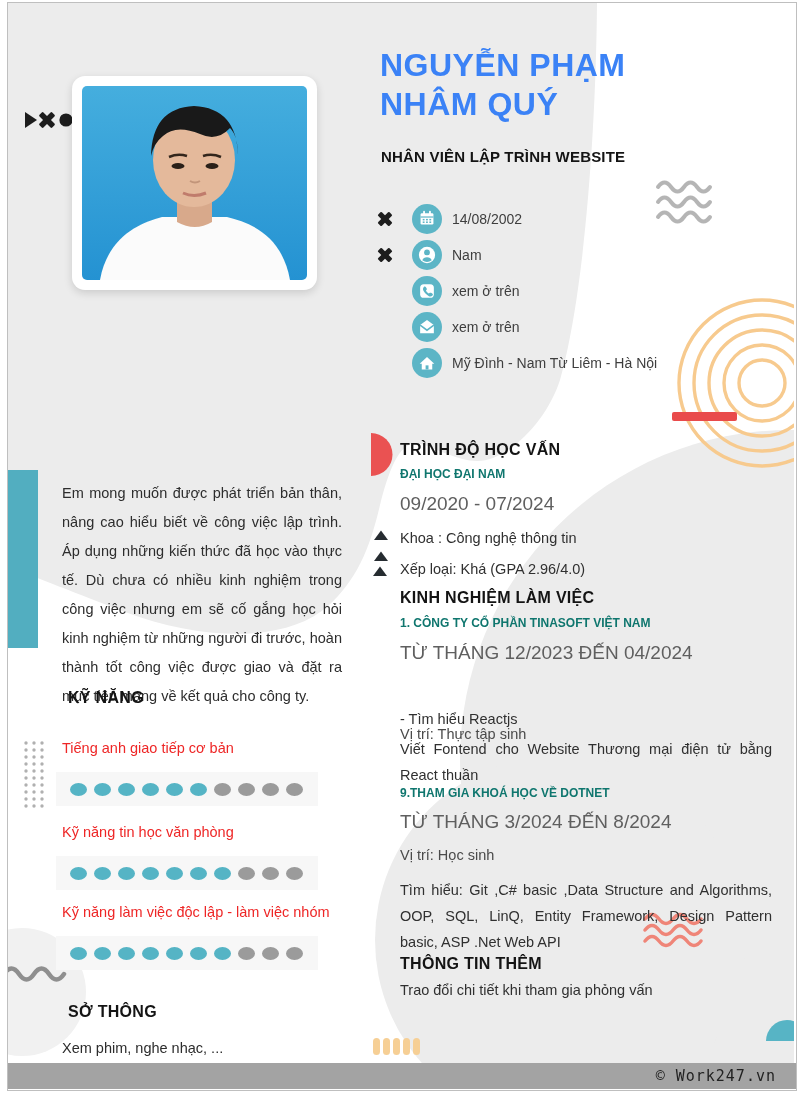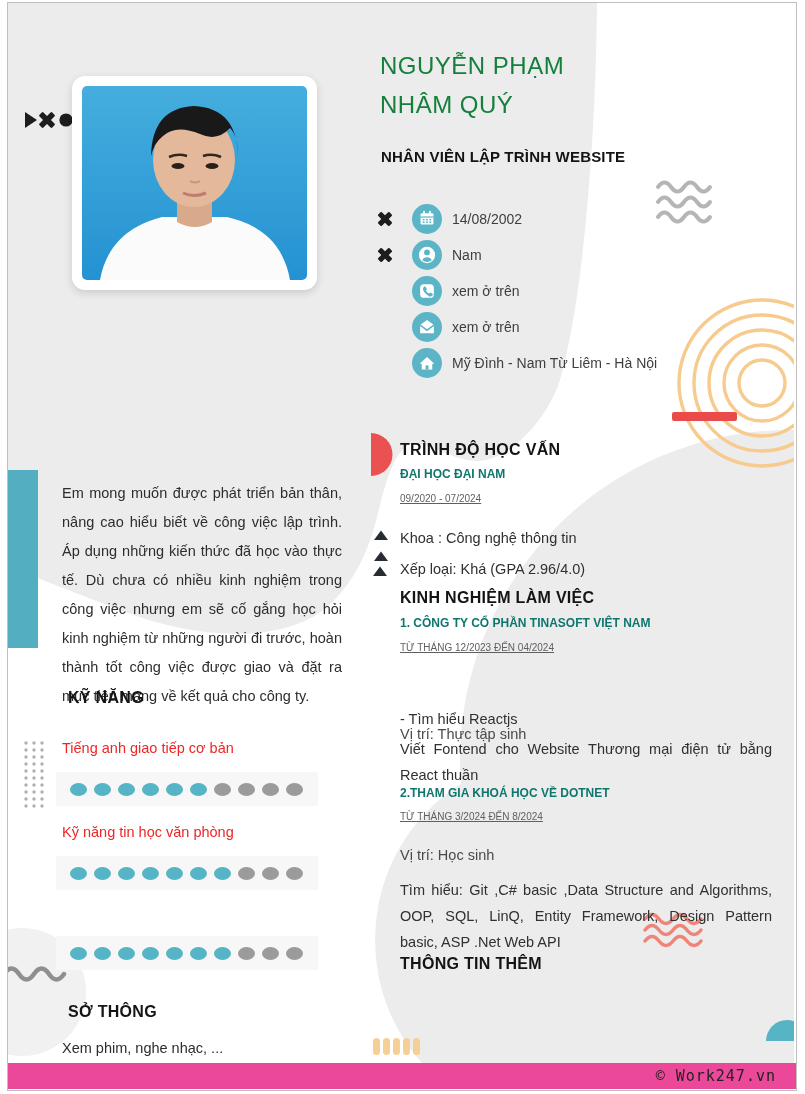--- a/index.html
+++ b/index.html
@@ -6,49 +6,49 @@
   .page{position:relative;width:805px;height:1094px;background:#ffffff;overflow:hidden;
         font-family:"Liberation Sans","DejaVu Sans",sans-serif;color:#2e2e2e;}
   .bg-svg{position:absolute;left:0;top:0;width:805px;height:1094px;}
   .card-border{position:absolute;left:7px;top:2px;width:788px;height:1087px;
                border:1px solid #bfbfbf;pointer-events:none;}
   
   .photo-frame{position:absolute;left:72px;top:76px;width:245px;height:214px;background:#fff;
                border-radius:13px;box-shadow:0 3px 8px rgba(0,0,0,.14);}
   .photo-frame svg{position:absolute;left:10px;top:10px;border-radius:5px;}
   
-  .name{position:absolute;left:380px;top:46px;font-size:24px;font-weight:400;color:#15803d;
+  .name{position:absolute;left:380px;top:46px;font-size:32px;font-weight:700;color:#3b82f6;
         line-height:39px;letter-spacing:.5px;}
   .job-title{position:absolute;left:381px;top:148px;font-size:15px;font-weight:700;color:#141414;letter-spacing:.2px;}
   
   .contact{position:absolute;left:412px;top:201px;}
   .contact-row{display:flex;align-items:center;height:36px;}
   .icon-circle{width:30px;height:30px;flex:0 0 30px;}
   .contact-text{margin-left:10px;font-size:14px;color:#3e3e3e;white-space:nowrap;}
   
   .h-sec{font-size:16px;font-weight:700;color:#141414;letter-spacing:.3px;white-space:nowrap;}
   .red{color:#0f766e;font-weight:700;font-size:12px;white-space:nowrap;}
-  .period{color:#5f5f5f;font-size:10px;white-space:nowrap;text-decoration:underline;}
+  .period{color:#5f5f5f;font-size:19px;white-space:nowrap;}
   .body-line{color:#303030;font-size:14.5px;white-space:nowrap;}
   .pos{position:absolute;}
   
   .objective-text{position:absolute;left:62px;top:479px;width:280px;font-size:14.5px;
                   line-height:29px;text-align:justify;color:#2d2d2d;}
   .skill-label{position:absolute;left:62px;font-size:14.5px;color:#ee2626;white-space:nowrap;}
   .skill-strip{position:absolute;left:56px;width:262px;height:34px;background:#f7f7f7;
                display:flex;align-items:center;padding-left:14px;box-sizing:border-box;}
   .dot{width:17px;height:13px;border-radius:50%;background:#9b9b9b;display:inline-block;
        margin-right:7px;flex:0 0 auto;}
   .dot.on{background:#55b4c5;}
   .hobby-text{position:absolute;left:62px;top:1040px;font-size:14.5px;color:#2d2d2d;}
   
   .para{position:absolute;left:400px;width:372px;font-size:14.5px;line-height:26px;
         text-align:justify;color:#303030;}
   
-  .footer{position:absolute;left:8px;top:1063px;width:788px;height:26px;background:#ec4899;
+  .footer{position:absolute;left:8px;top:1063px;width:788px;height:26px;background:#a3a3a3;
           display:flex;align-items:center;justify-content:flex-end;box-sizing:border-box;
           padding-right:20px;}
   .footer-text{font-family:"DejaVu Sans Mono","Liberation Mono",monospace;font-size:15px;
                color:#222;letter-spacing:1px;}
 </style>
 </head>
 <body>
 
 <div class="page">
 
@@ -274,20 +274,21 @@
       <span class="dot on"></span>
       <span class="dot on"></span>
       <span class="dot on"></span>
       <span class="dot on"></span>
       <span class="dot on"></span>
       <span class="dot"></span>
       <span class="dot"></span>
       <span class="dot"></span>
     </div>
 
+  <div class="skill-label" style="top:904px;">Kỹ năng làm việc độc lập - làm việc nhóm</div>
   <div class="skill-strip" style="top:936px;">
       <span class="dot on"></span>
       <span class="dot on"></span>
       <span class="dot on"></span>
       <span class="dot on"></span>
       <span class="dot on"></span>
       <span class="dot on"></span>
       <span class="dot on"></span>
       <span class="dot"></span>
       <span class="dot"></span>
@@ -304,25 +305,26 @@
   <div class="body-line pos" style="left:400px;top:561px;">Xếp loại: Khá (GPA 2.96/4.0)</div>
 
   <div class="h-sec pos" style="left:400px;top:589px;">KINH NGHIỆM LÀM VIỆC</div>
 
   <div class="red pos" style="left:400px;top:616px;">1. CÔNG TY CỔ PHẦN TINASOFT VIỆT NAM</div>
   <div class="period pos" style="left:400px;top:642px;">TỪ THÁNG 12/2023 ĐẾN 04/2024</div>
   <div class="body-line pos" style="left:400px;top:678px;color:#4a4a4a;margin-top:48px;">Vị trí: Thực tập sinh</div>
   <div class="body-line pos" style="left:400px;top:711px;">- Tìm hiểu Reactjs</div>
   <div class="para" style="top:736px;">Viết Fontend cho Website Thương mại điện tử bằng React thuần</div>
 
-  <div class="red pos" style="left:400px;top:786px;">2.THAM GIA KHOÁ HỌC VỀ DOTNET</div>
+  <div class="red pos" style="left:400px;top:786px;">9.THAM GIA KHOÁ HỌC VỀ DOTNET</div>
   <div class="period pos" style="left:400px;top:811px;">TỪ THÁNG 3/2024 ĐẾN 8/2024</div>
   <div class="body-line pos" style="left:400px;top:847px;color:#4a4a4a;">Vị trí: Học sinh</div>
   <div class="para" style="top:877px;">Tìm hiểu: Git ,C# basic ,Data Structure and Algorithms, OOP, SQL, LinQ, Entity Framework, Design Pattern basic, ASP .Net Web API</div>
 
   <div class="h-sec pos" style="left:400px;top:955px;">THÔNG TIN THÊM</div>
+  <div class="body-line pos" style="left:400px;top:982px;">Trao đổi chi tiết khi tham gia phỏng vấn</div>
 
   <div class="footer">
     <span class="footer-text">© Work247.vn</span>
   </div>
 
   <div class="card-border"></div>
 </div>
 
 </body></html>

